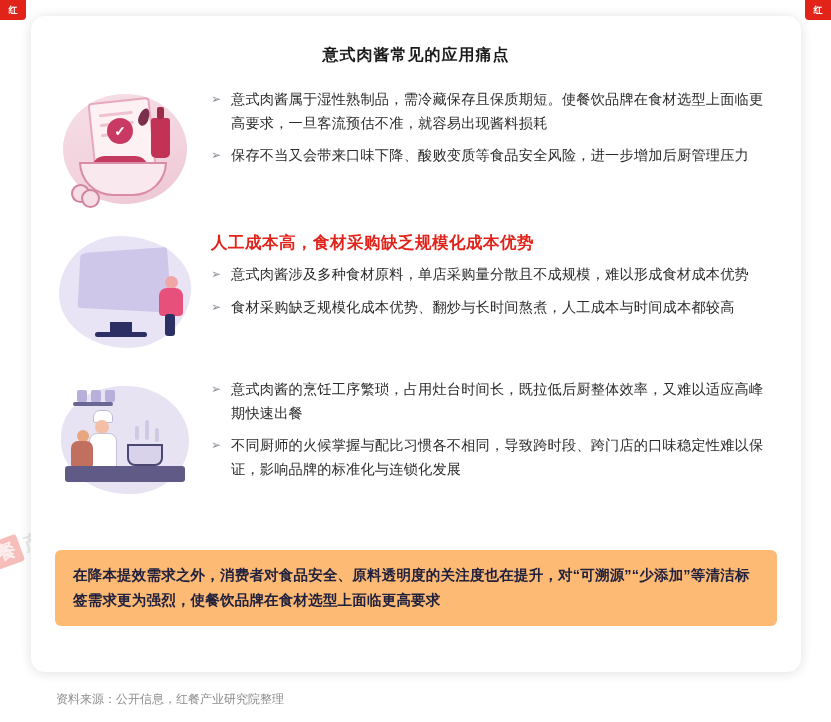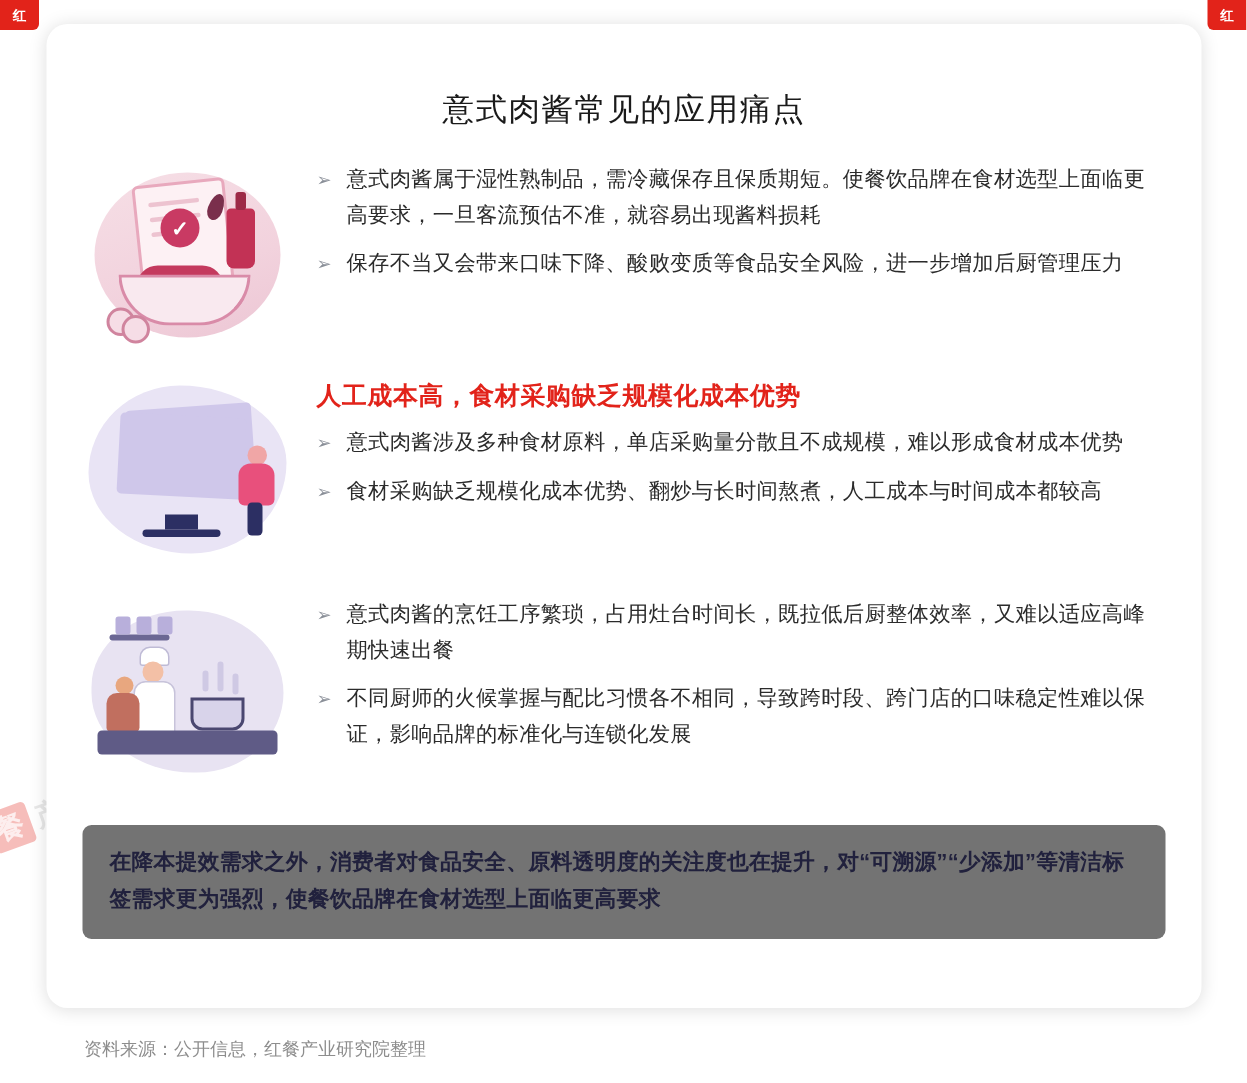--- a/index.html
+++ b/index.html
@@ -68,25 +68,25 @@
     width: 770px;
     height: 656px;
     background: #ffffff;
     border-radius: 14px;
     box-shadow: 0 1px 12px rgba(0,0,0,0.13);
     box-sizing: border-box;
   }
 
   .title {
     text-align: center;
-    font-size: 21px;
-    font-weight: normal;
+    font-size: 16px;
+    font-weight: bold;
     color: #1a1a1a;
     letter-spacing: 1px;
-    margin-top: 43px;
+    margin-top: 29px;
   }
 
   .sections {
     margin-top: 22px;
   }
   .section {
     display: flex;
     align-items: flex-start;
     padding: 0 26px 0 24px;
   }
@@ -125,21 +125,21 @@
     color: #2b2b2b;
     letter-spacing: 0.2px;
   }
 
   
   .footer-box {
     position: absolute;
     left: 24px;
     right: 24px;
     bottom: 46px;
-    background: #737373;
+    background: #fdba74;
     border-radius: 6px;
     padding: 13px 18px;
     box-sizing: border-box;
   }
   .footer-text {
     font-size: 14.5px;
     line-height: 25px;
     font-weight: bold;
     color: #21213d;
     letter-spacing: 0.2px;

